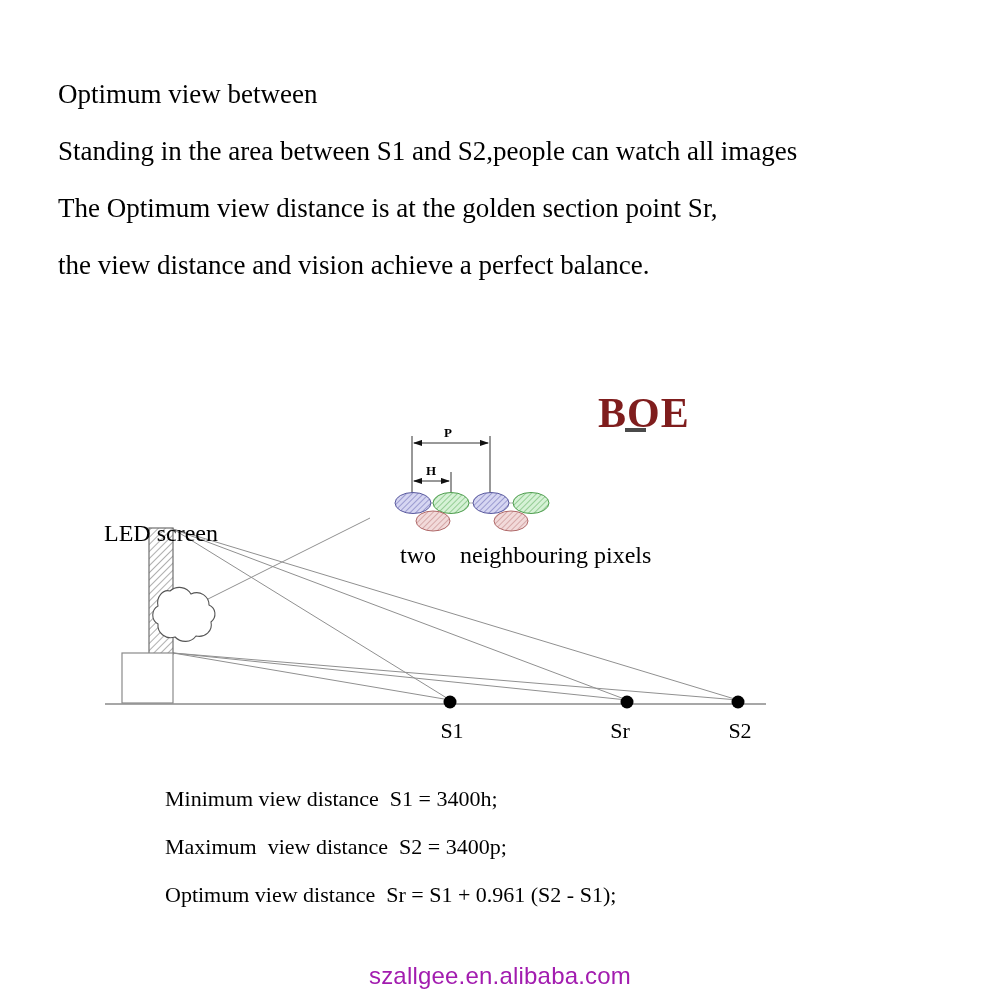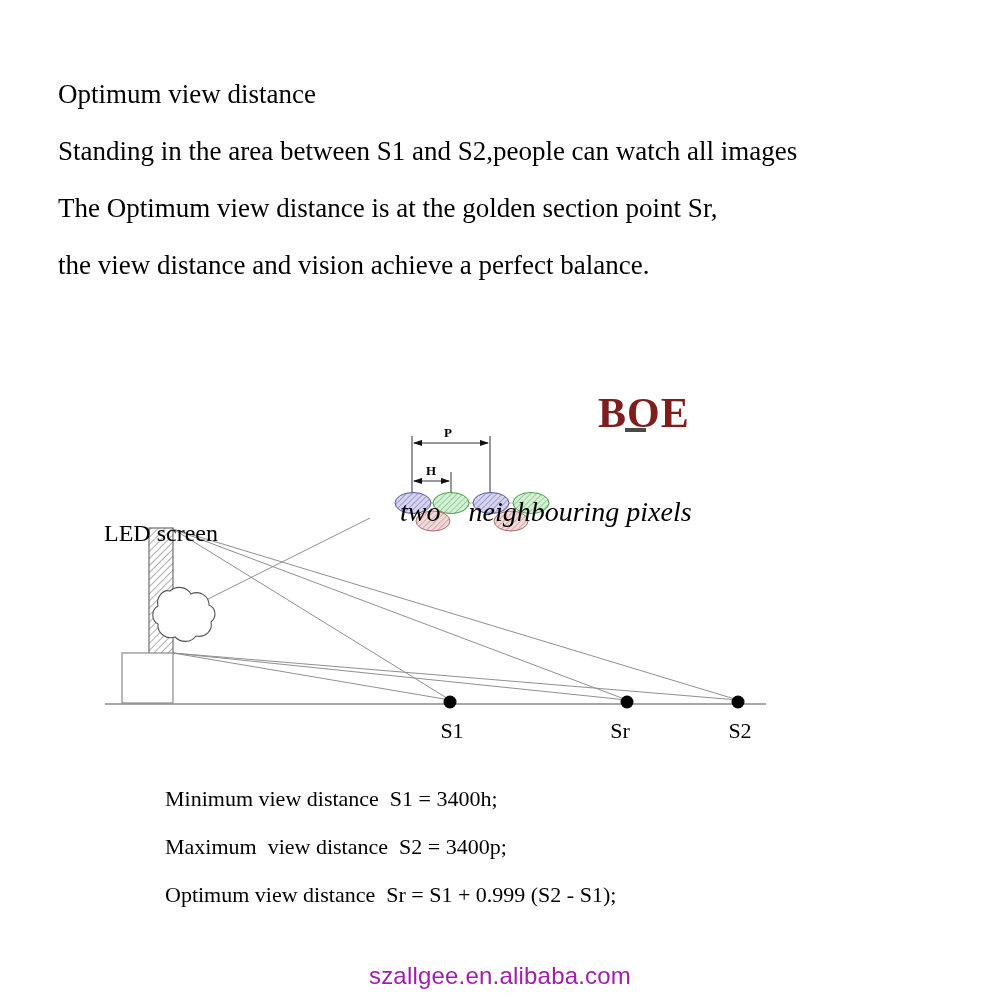--- a/index.html
+++ b/index.html
@@ -48,23 +48,22 @@
     font-family: "Liberation Serif", serif;
     color: #000;
   }
   .lbl-led {
     left: 104px;
     top: 520px;
     font-size: 24px;
   }
   .lbl-pixels {
     left: 400px;
-    top: 496px;
-    font-size: 28px;
-    font-style: italic;
+    top: 542px;
+    font-size: 24px;
   }
   .lbl-P {
     left: 448px;
     top: 425px;
     font-size: 13px;
     font-weight: bold;
     transform: translateX(-50%);
   }
   .lbl-H {
     left: 431px;
@@ -131,21 +130,21 @@
     letter-spacing: 0.2px;
     white-space: pre;
   }
 </style>
 </head>
 <body>
 
 <div id="page">
 
   <div class="text-block">
-    <div class="headline">Optimum view distance</div>
+    <div class="headline">Optimum view between</div>
     <div class="headline">Standing in the area between S1 and S2,people can watch all images</div>
     <div class="headline">The Optimum view distance is at the golden section point Sr,</div>
     <div class="headline">the view distance and vision achieve a perfect balance.</div>
   </div>
 
   <svg id="diagram" viewBox="0 0 1000 1000" width="1000" height="1000">
     <defs>
       <pattern id="hatchGray" width="5" height="5" patternTransform="rotate(45)" patternUnits="userSpaceOnUse">
         <line x1="0" y1="0" x2="0" y2="5" stroke="#9a9a9a" stroke-width="1.6"></line>
       </pattern>
@@ -225,18 +224,18 @@
   <div class="lbl lbl-s lbl-s1">S1</div>
   <div class="lbl lbl-s lbl-sr">Sr</div>
   <div class="lbl lbl-s lbl-s2">S2</div>
 
   <div class="boe-logo">BOE</div>
   <div class="boe-underline"></div>
 
   <div class="formulas">
     <div class="formula-line">Minimum view distance  S1 = 3400h;</div>
     <div class="formula-line">Maximum  view distance  S2 = 3400p;</div>
-    <div class="formula-line">Optimum view distance  Sr = S1 + 0.999 (S2 - S1);</div>
+    <div class="formula-line">Optimum view distance  Sr = S1 + 0.961 (S2 - S1);</div>
   </div>
 
   <div class="watermark">szallgee.en.alibaba.com</div>
 
 </div>
 
 </body></html>

